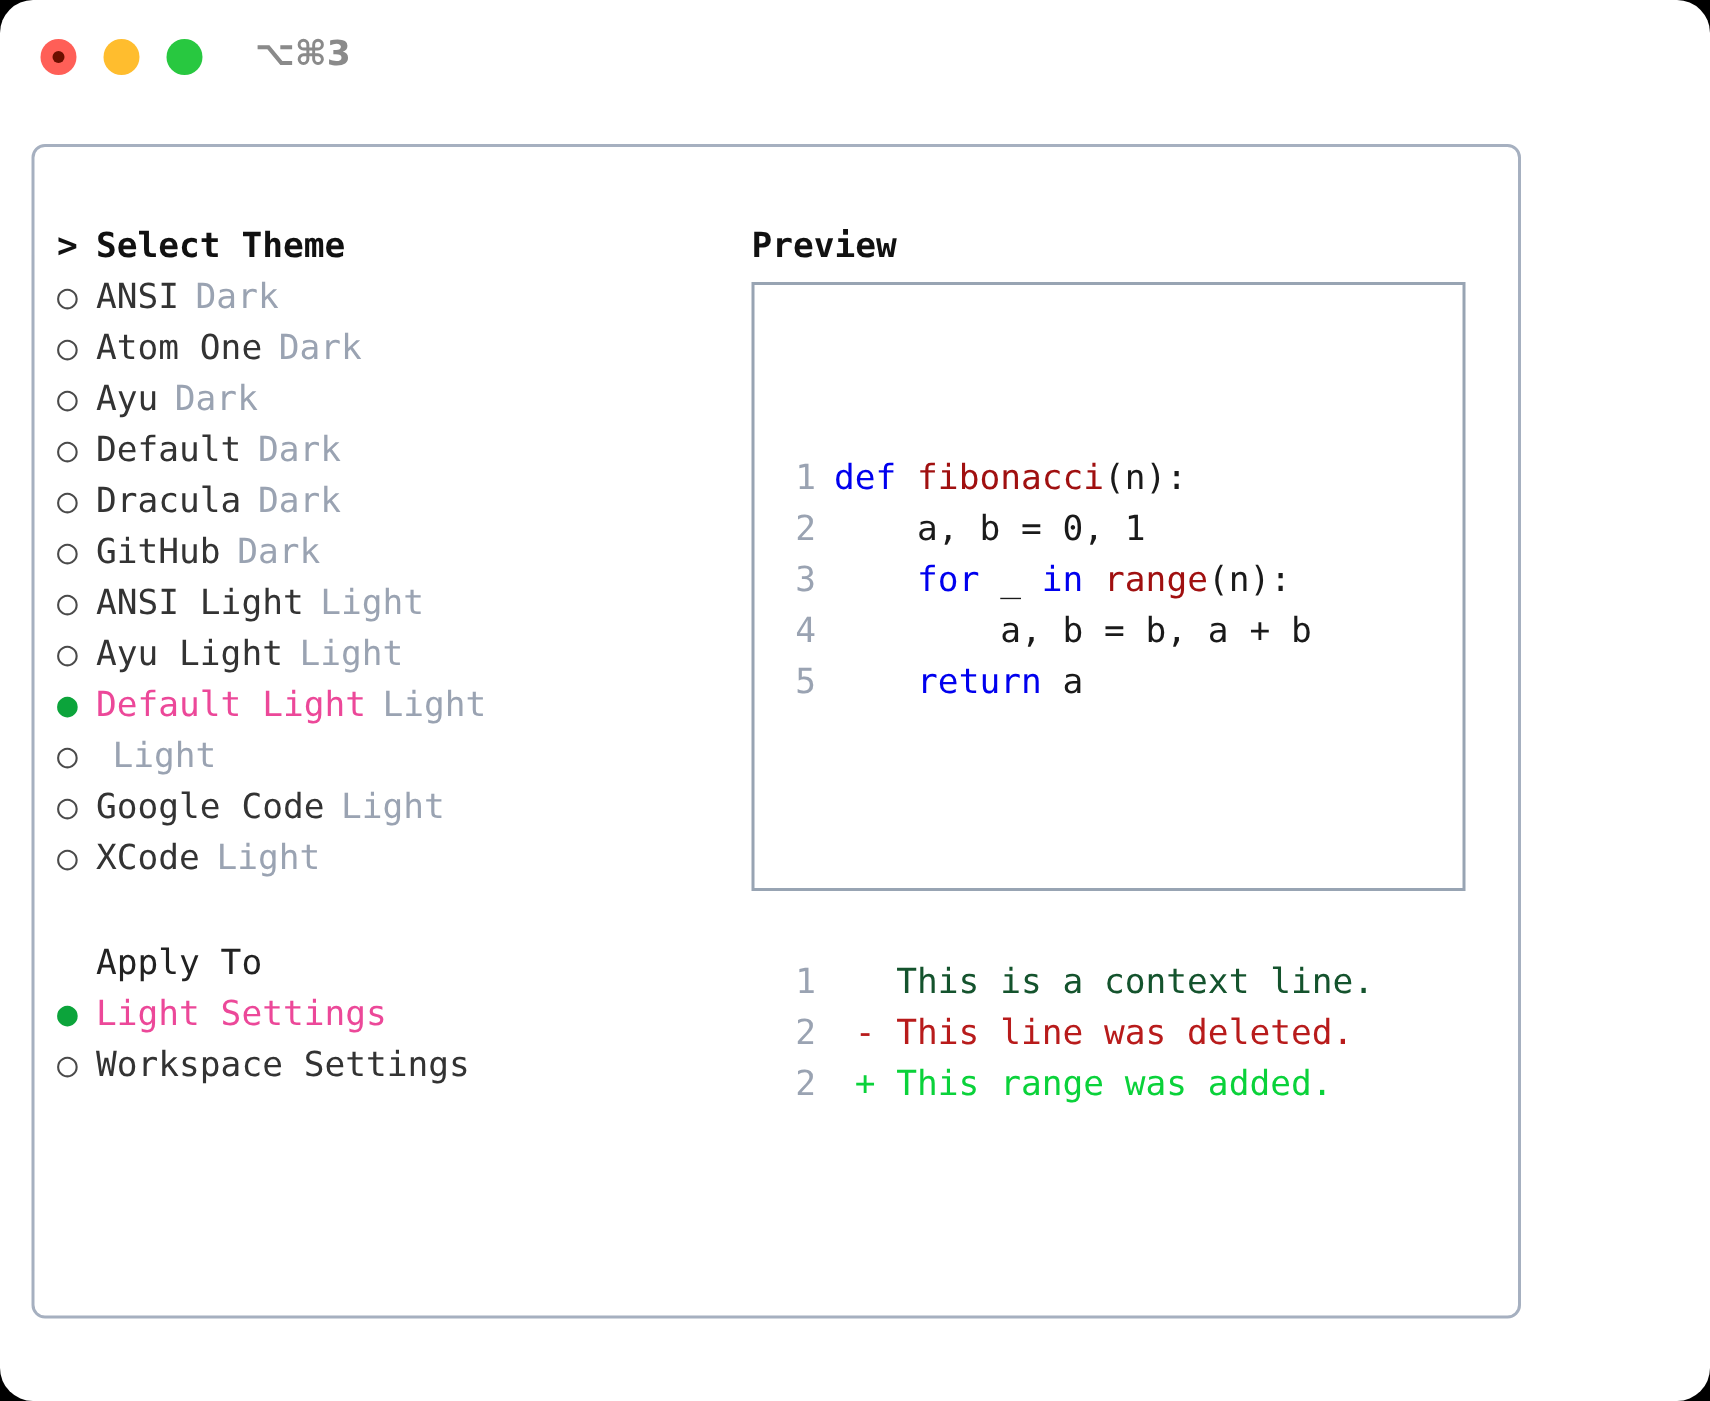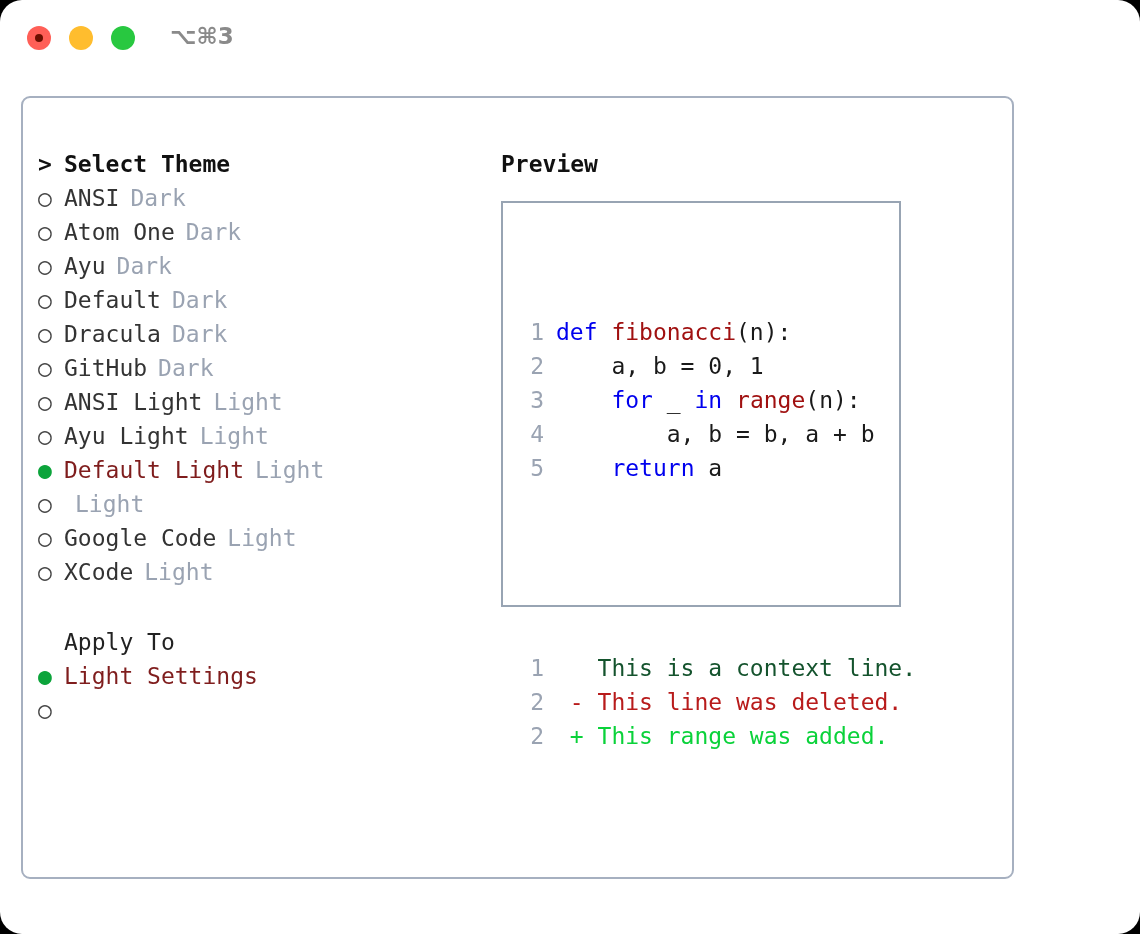--- a/index.html
+++ b/index.html
@@ -110,21 +110,21 @@
   .marker-none { color: transparent; }
   .marker-sel { color: #0ca43b; }
 
   .title-row {
     font-weight: bold;
     color: #111111;
   }
   .title-row .marker { color: #111111; font-weight: bold; }
 
   .theme-name { color: #333333; }
-  .theme-name.sel { color: #7f1d1d; }
+  .theme-name.sel { color: #ec4899; }
   .theme-kind { color: #9aa3b2; padding-left: 11px; }
 
   .section-gap { height: 36px; }
 
   .apply-label { color: #222222; }
 
   .hint {
     position: absolute;
     left: 15px;
     top: 660px;
@@ -144,22 +144,22 @@
   .preview-title {
     font-size: 23px;
     font-weight: bold;
     color: #111111;
     line-height: 34px;
     height: 34px;
   }
   .preview-box {
     position: absolute;
     left: 478px;
-    top: 103px;
-    width: 400px;
+    top: 90px;
+    width: 476px;
     height: 406px;
     border: 2px solid #98a4b3;
     box-sizing: border-box;
     background: #ffffff;
   }
   .code {
     position: absolute;
     left: 19px;
     top: 44px;
     font-size: 23px;
@@ -283,20 +283,21 @@
         <span class="apply-label">Apply To</span>
       </div>
 
       <div class="row">
         <span class="marker marker-sel">●</span>
         <span class="theme-name sel">Light Settings</span>
       </div>
 
       <div class="row">
         <span class="marker">○</span>
+        <span class="theme-name">Workspace Settings</span>
       </div>
     </div>
 
 
     <div class="right-col">
       <div class="preview-title">Preview</div>
     </div>
 
     <div class="preview-box">
       <div class="code">

